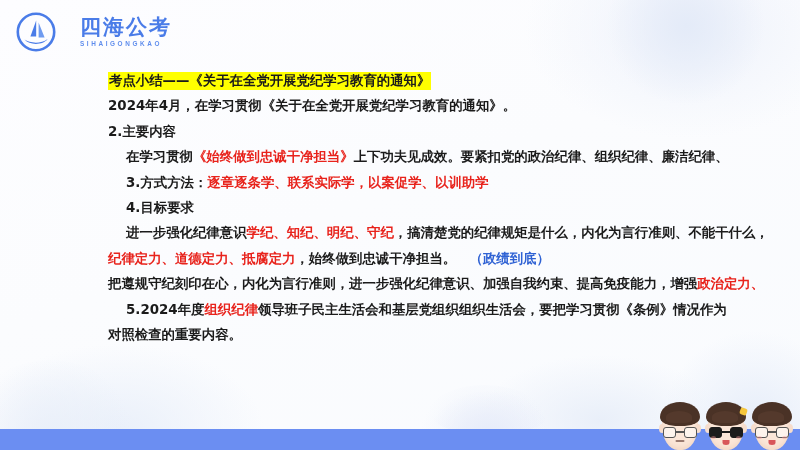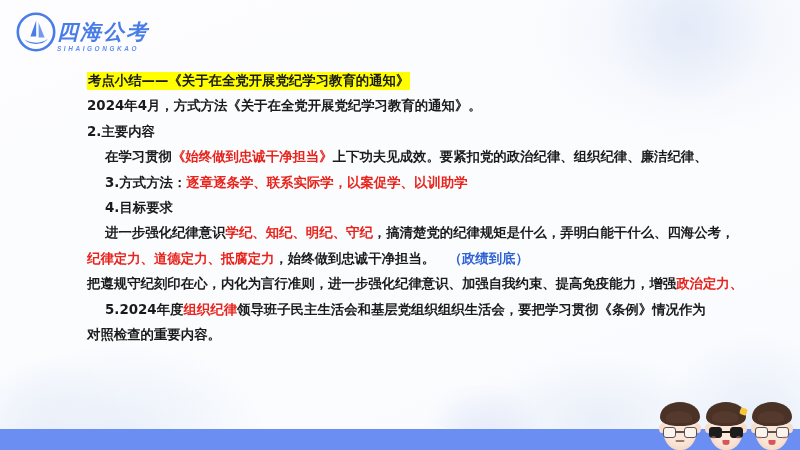--- a/index.html
+++ b/index.html
@@ -34,21 +34,21 @@
             background: radial-gradient(circle at 50% 50%, #e6edf9 0%, rgba(230,237,249,0.0) 70%); }
   .blob-c { left: -40px; top: 360px; width: 180px; height: 160px;
             background: radial-gradient(circle at 50% 50%, #e9eff9 0%, rgba(233,239,249,0.0) 70%); }
   .blob-d { left: 410px; top: 385px; width: 150px; height: 110px;
             background: radial-gradient(circle at 50% 50%, #edf1fa 0%, rgba(237,241,250,0.0) 70%); }
 
   
   #logo {
     position: absolute;
     left: 16px; top: 12px;
-    display: flex; align-items: flex-end; gap: 1px; font-style: italic;
+    display: flex; align-items: center; gap: 24px;
   }
   .logo-mark {
     width: 40px; height: 40px;
     flex: 0 0 40px;
   }
   .logo-words { display: flex; flex-direction: column; line-height: 1; }
   .logo-cn {
     font-size: 21px; font-weight: 700; letter-spacing: 2px;
     color: #4a7ce8;
     font-family: "DejaVu Sans", "Liberation Sans", sans-serif;
@@ -56,21 +56,21 @@
   .logo-en {
     margin-top: 3px;
     font-size: 6.4px; font-weight: 700; letter-spacing: 2.6px;
     color: #5f8ded;
     font-family: "Liberation Sans", sans-serif;
   }
 
   
   #content {
     position: absolute;
-    left: 87px; top: 68px;
+    left: 108px; top: 68px;
     width: 660px;
   }
   .line {
     font-family: "DejaVu Sans", "Liberation Sans", sans-serif;
     font-size: 13.4px;
     font-weight: 700;
     color: #1b1b1b;
     line-height: 25.4px;
     white-space: nowrap;
     letter-spacing: 0px;
@@ -200,21 +200,21 @@
     </span>
   </div>
 
   <div id="content">
 
     <div class="line">
       <span class="hl">考点小结——《关于在全党开展党纪学习教育的通知》</span>
     </div>
 
     <div class="line">
-      <span class="blk">2024年4月，方式方法《关于在全党开展党纪学习教育的通知》。</span>
+      <span class="blk">2024年4月，在学习贯彻《关于在全党开展党纪学习教育的通知》。</span>
     </div>
 
 
     <div class="line">
       <span class="blk">2.主要内容</span>
     </div>
 
     <div class="line indent">
       <span class="blk">在学习贯彻</span><span class="red">《始终做到忠诚干净担当》</span><span class="blk">上下功夫见成效。要紧扣党的政治纪律、组织纪律、廉洁纪律、</span>
     </div>
@@ -222,21 +222,21 @@
 
     <div class="line indent">
       <span class="blk">3.方式方法：</span><span class="red">逐章逐条学、联系实际学，以案促学、以训助学</span>
     </div>
 
     <div class="line indent">
       <span class="blk">4.目标要求</span>
     </div>
 
     <div class="line indent">
-      <span class="blk">进一步强化纪律意识</span><span class="red">学纪、知纪、明纪、守纪</span><span class="blk">，搞清楚党的纪律规矩是什么，弄明白能干什么、四海公考，</span>
+      <span class="blk">进一步强化纪律意识</span><span class="red">学纪、知纪、明纪、守纪</span><span class="blk">，搞清楚党的纪律规矩是什么，内化为言行准则、不能干什么，</span>
     </div>
 
     <div class="line">
       <span class="red">纪律定力、道德定力、抵腐定力</span><span class="blk">，始终做到忠诚干净担当。</span><span class="blue">　（政绩到底）</span>
     </div>
 
     <div class="line">
       <span class="blk">把遵规守纪刻印在心，内化为言行准则，进一步强化纪律意识、加强自我约束、提高免疫能力，增强</span><span class="red">政治定力、</span>
     </div>
 

